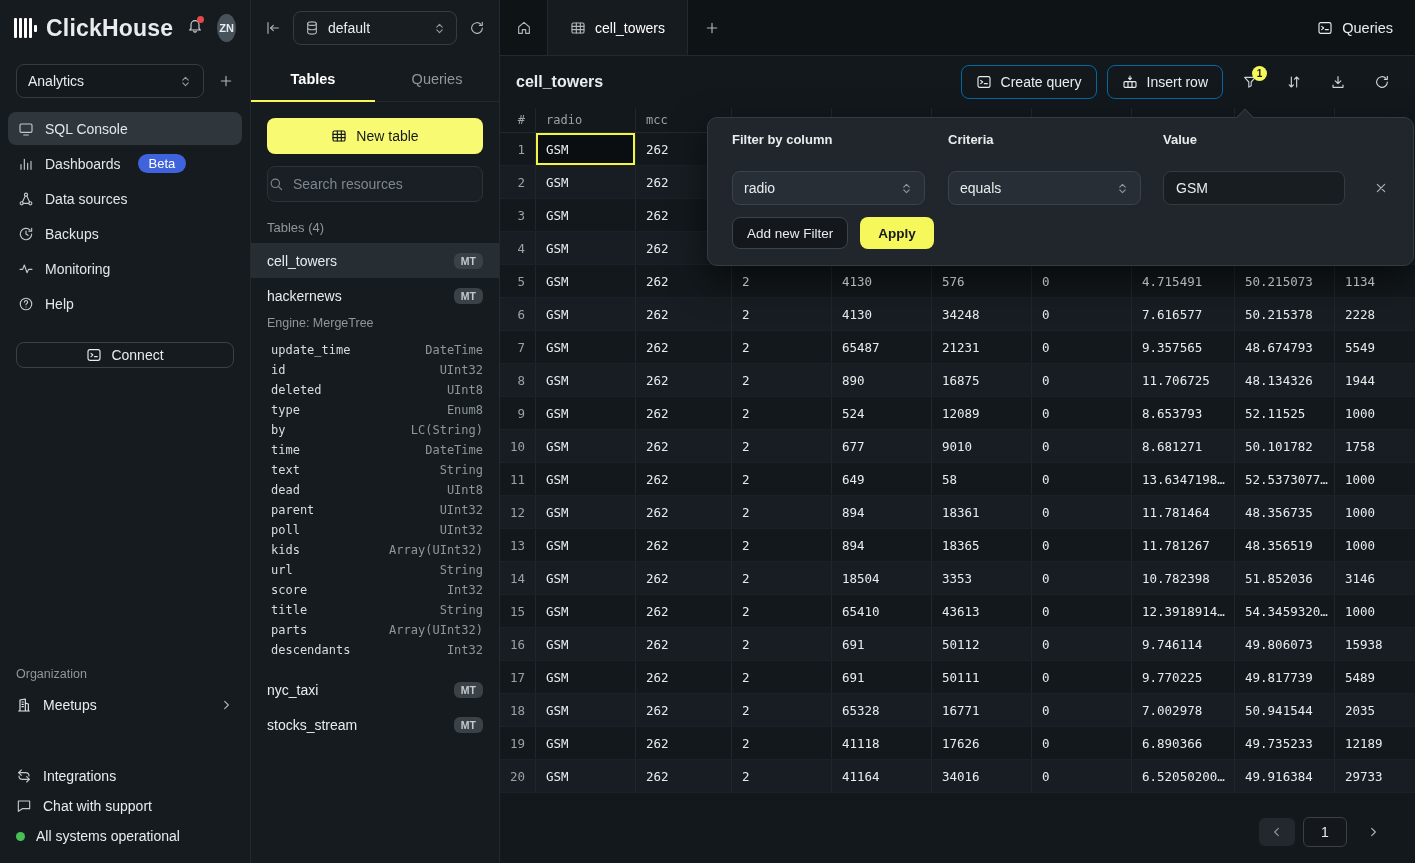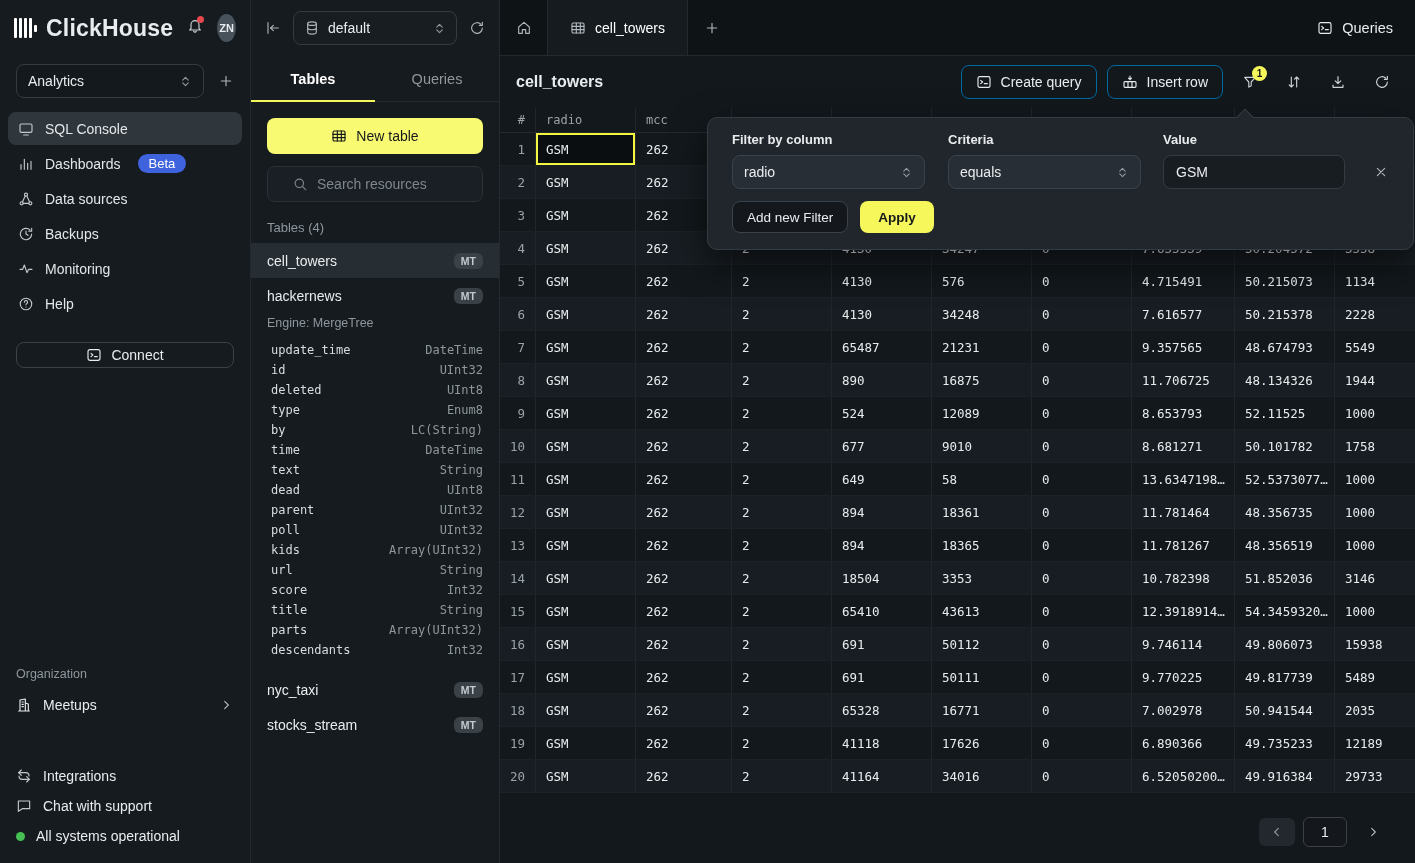--- a/index.html
+++ b/index.html
@@ -42,21 +42,21 @@
 
 
 .explorer{width:250px;flex:none;background:#161b1f;border-left:1px solid #23292e;border-right:1px solid #23292e;display:flex;flex-direction:column}
 .ex-top{height:56px;flex:none;display:flex;align-items:center;gap:12px;padding:0 14px}
 .db-select{flex:1;height:34px;border:1px solid #343c43;border-radius:8px;background:#171d21;display:flex;align-items:center;gap:8px;padding:0 10px}
 .ex-tabs{height:46px;flex:none;display:flex;border-bottom:1px solid #23292e}
 .ex-tab{flex:1;display:flex;align-items:center;justify-content:center;color:#8e979d;font-size:14.5px;position:relative;cursor:default}
 .ex-tab.active{color:#fff;font-weight:600}
 .ex-tab.active::after{content:"";position:absolute;left:0;right:0;bottom:-1px;height:2px;background:#f6f75a}
 .new-table{margin:16px 16px 12px;height:36px;background:#f8fa71;border:none;border-radius:8px;color:#15191c;font-size:14px;font-weight:500;display:flex;align-items:center;justify-content:center;gap:9px}
-.search{margin:0 16px 14px;height:36px;background:#191f24;border:1px solid #2b3238;border-radius:8px;display:flex;align-items:center;gap:9px;padding:0 24px;color:#7e878d}
+.search{margin:0 16px 14px;height:36px;background:#191f24;border:1px solid #2b3238;border-radius:8px;display:flex;align-items:center;gap:9px;padding:0 0;color:#7e878d}
 .search input{background:transparent;border:none;outline:none;color:#dfe3e6;font:inherit;width:100%}
 .search input::placeholder{color:#7e878d}
 .tables-label{padding:4px 16px 8px;color:#8e979d;font-size:13px}
 .tbl-item{height:35px;display:flex;align-items:center;gap:8px;padding:0 16px}
 .tbl-item.selected{background:#262d33}
 .tbl-badge{margin-left:auto;background:#3a4147;color:#c3cacf;font-size:10.5px;font-weight:700;padding:2px 7px;border-radius:6px}
 .tbl-engine{padding:3px 16px 8px;color:#8e979d;font-size:12.5px}
 .tbl-cols{padding:2px 16px 12px 20px;font-family:"DejaVu Sans Mono","Liberation Mono",monospace;font-size:12px}
 .tbl-col{display:flex;justify-content:space-between;align-items:center;height:20px}
 .tbl-col .cn{color:#d9dde0}
@@ -85,21 +85,21 @@
 .g-cell{display:flex;align-items:center;padding:0 10px;border-right:1px solid #20262c;overflow:hidden;white-space:nowrap}
 .g-cell:last-child{border-right:none}
 .gc0{width:36px;justify-content:flex-end;color:#9aa3a9}
 .gc1{width:100px}.gc2{width:96px}.gc3{width:100px}.gc4{width:100px}.gc5{width:100px}
 .gc6{width:100px}.gc7{width:103px}.gc8{width:100px}.gc9{flex:1}
 .g-cell.sel{box-shadow:inset 0 0 0 2px #f3f63e;background:#0b0e10}
 
 
 .filter-popup{position:absolute;left:207px;top:117px;width:707px;background:#20262b;border:1px solid #343c43;border-radius:10px;box-shadow:0 14px 36px rgba(0,0,0,.55);padding:14px 24px 16px;z-index:6}
 .filter-popup .caret{position:absolute;top:-7px;left:531px;width:12px;height:12px;background:#20262b;border-left:1px solid #343c43;border-top:1px solid #343c43;transform:rotate(45deg)}
-.fp-labels{display:flex;margin-bottom:8px}
+.fp-labels{display:flex;margin-bottom:24px}
 .fp-label{font-size:13px;font-weight:700}
 .fcol{width:216px}
 .fcol2{width:215px}
 .fp-row{display:flex;align-items:center}
 .fp-select{width:193px;height:34px;background:#272e35;border:1px solid #3a434b;border-radius:8px;display:flex;align-items:center;gap:8px;padding:0 11px;font-size:14px}
 .fp-input{width:182px;height:34px;background:#181d22;border:1px solid #333b42;border-radius:8px;color:#e9ecee;padding:0 12px;font:inherit;outline:none}
 .fp-close{margin-left:auto;color:#aeb6bc}
 .fp-btns{display:flex;gap:12px;margin-top:12px}
 .fp-add{height:32px;padding:0 14px;border:1px solid #3a434b;border-radius:8px;background:#14181c;color:#e9ecee;font-size:13.5px}
 .fp-apply{height:32px;padding:0 18px;border:none;border-radius:8px;background:#f6f75a;color:#15191c;font-size:13.5px;font-weight:600}

